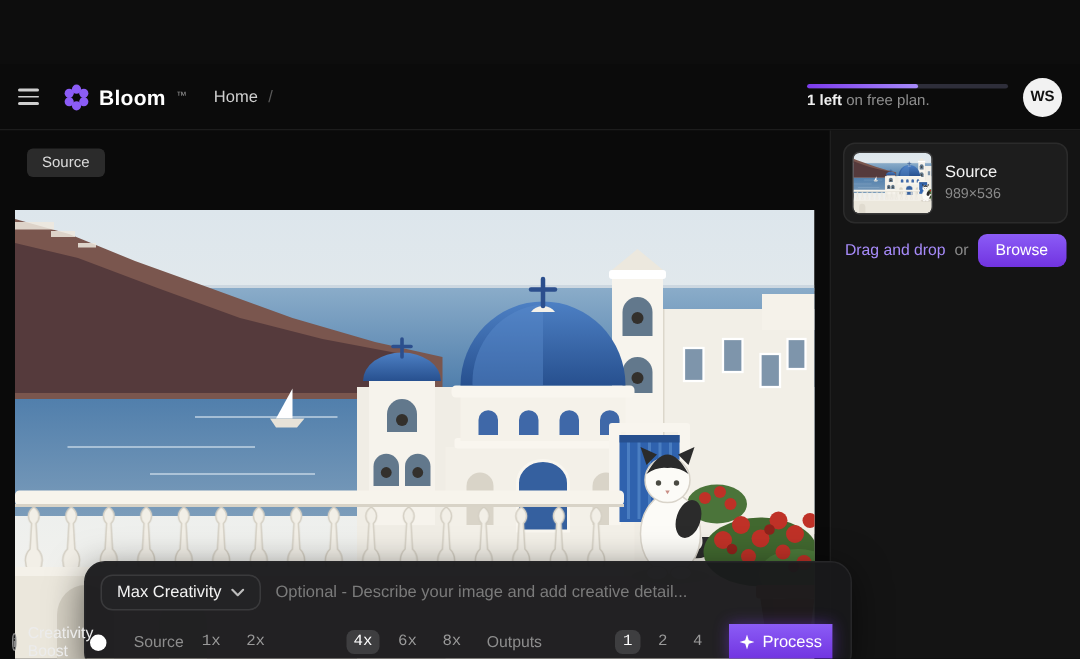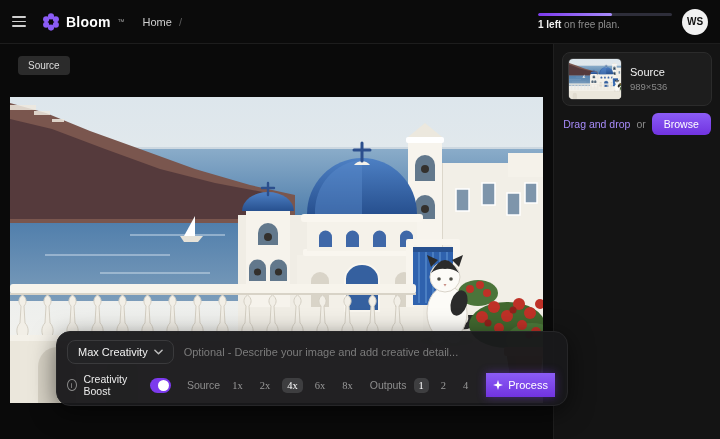--- a/index.html
+++ b/index.html
@@ -1,20 +1,20 @@
 <!DOCTYPE html>
 <html><head>
 <meta charset="utf-8">
 <style>
   * { margin:0; padding:0; box-sizing:border-box; }
   html,body { width:720px; height:439px; overflow:hidden; }
   body { background:#0d0d0d; font-family:"Liberation Sans", sans-serif; color:#e8e8e8; position:relative; }
 
   
-  .topbar { height:44px; display:flex; align-items:center; gap:10px; padding:0 12px; background:#0b0b0b; border-bottom:1px solid #1d1d1d; }
+  .topbar { height:44px; display:flex; align-items:center; gap:10px; padding:0 12px; background:#0b0b0b; border-bottom:1px solid #1d1d1d;margin-top:43px; }
   .menu-btn { width:20px; height:20px; display:flex; flex-direction:column; justify-content:center; gap:3px; background:none; border:none; cursor:pointer; }
   .menu-btn span { display:block; width:14px; height:1.6px; background:#cfcfcf; border-radius:1px; }
   .brand { display:flex; align-items:center; gap:6px; }
   .brand-name { font-size:14px; font-weight:bold; color:#fff; letter-spacing:0.2px; }
   .brand-tm { font-size:7px; color:#9a9a9a; vertical-align:super; margin-left:1px; }
   .crumbs { display:flex; align-items:center; gap:7px; font-size:11px; margin-left:8px; }
   .crumb-home { color:#d0d0d0; }
   .crumb-sep { color:#5a5a5a; }
   .crumb-cur { color:#8d8d8d; max-width:230px; white-space:nowrap; overflow:hidden; text-overflow:ellipsis; }
   .top-right { margin-left:auto; display:flex; align-items:center; gap:10px; }
@@ -38,22 +38,22 @@
   .ft-row1 { display:flex; align-items:center; gap:10px; padding-bottom:9px; }
   .mode-chip { display:flex; align-items:center; gap:6px; padding:5px 10px; background:#232325; border:1px solid #3a3a3c; border-radius:8px; color:#f2f2f2; font-size:11px; white-space:nowrap; cursor:pointer; }
   .prompt-input { flex:1; background:transparent; border:none; outline:none; color:#ddd; font-size:11px; font-family:Liberation Sans, sans-serif; }
   .prompt-input::placeholder { color:#7b7b7b; }
   .ft-row2 { display:flex; align-items:center; justify-content:flex-end; gap:7px; font-size:10.5px; color:#9a9a9a; padding-right:2px; }
   .info-icon { width:12px; height:12px; border:1px solid #8a8a8a; border-radius:50%; color:#9a9a9a; font-size:8px; display:flex; align-items:center; justify-content:center; cursor:pointer; }
   .boost-label { color:#ececec; }
   .toggle { width:28px; height:15px; border-radius:8px; background:#7c3aed; position:relative; margin:0 4px; cursor:pointer; }
   .toggle .knob { position:absolute; top:2px; right:2px; width:11px; height:11px; border-radius:50%; background:#fff; }
   .grp-label { color:#8d8d8d; margin-left:5px; }
-  .chip-opt { padding:2px 5px; border-radius:5px; color:#9a9a9a; background:none; border:none; font-size:10.5px; font-family:Liberation Serif, serif; cursor:pointer; }
-  .chip-opt.selected { background:#3e3e40; color:#fff; }
+  .chip-opt { padding:2px 5px; border-radius:5px; color:#9a9a9a; background:none; border:none; font-size:10.5px; font-family:Liberation Mono, monospace; cursor:pointer; }
+  .chip-opt.selected { background:#3e3e40; color:#fff;margin-left:42px; }
   .process-btn { display:flex; align-items:center; gap:5px; margin-left:6px; padding:6px 7px; border:none; border-radius:0; background:linear-gradient(180deg,#8b5cf6,#7133e0); color:#fff; font-size:11px; font-family:inherit; cursor:pointer; box-shadow:0 0 10px rgba(124,58,237,0.45); }
 
   
   .sidebar { width:167px; background:#141414; border-left:1px solid #1f1f1f; padding:8px; }
   .source-card { display:flex; align-items:center; gap:8px; padding:5px; background:#1d1d1d; border:1px solid #2b2b2b; border-radius:8px; cursor:pointer; }
   .thumb { width:54px; height:42px; border-radius:5px; overflow:hidden; flex:none; border:1px solid #3a3a3a; }
   .thumb svg { display:block; width:100%; height:100%; }
   .card-title { font-size:11px; color:#f2f2f2; margin-bottom:3px; }
   .card-dims { font-size:9.5px; color:#8a8a8a; }
   .drop-row { display:flex; align-items:center; justify-content:center; gap:6px; margin-top:7px; font-size:10.5px; }

